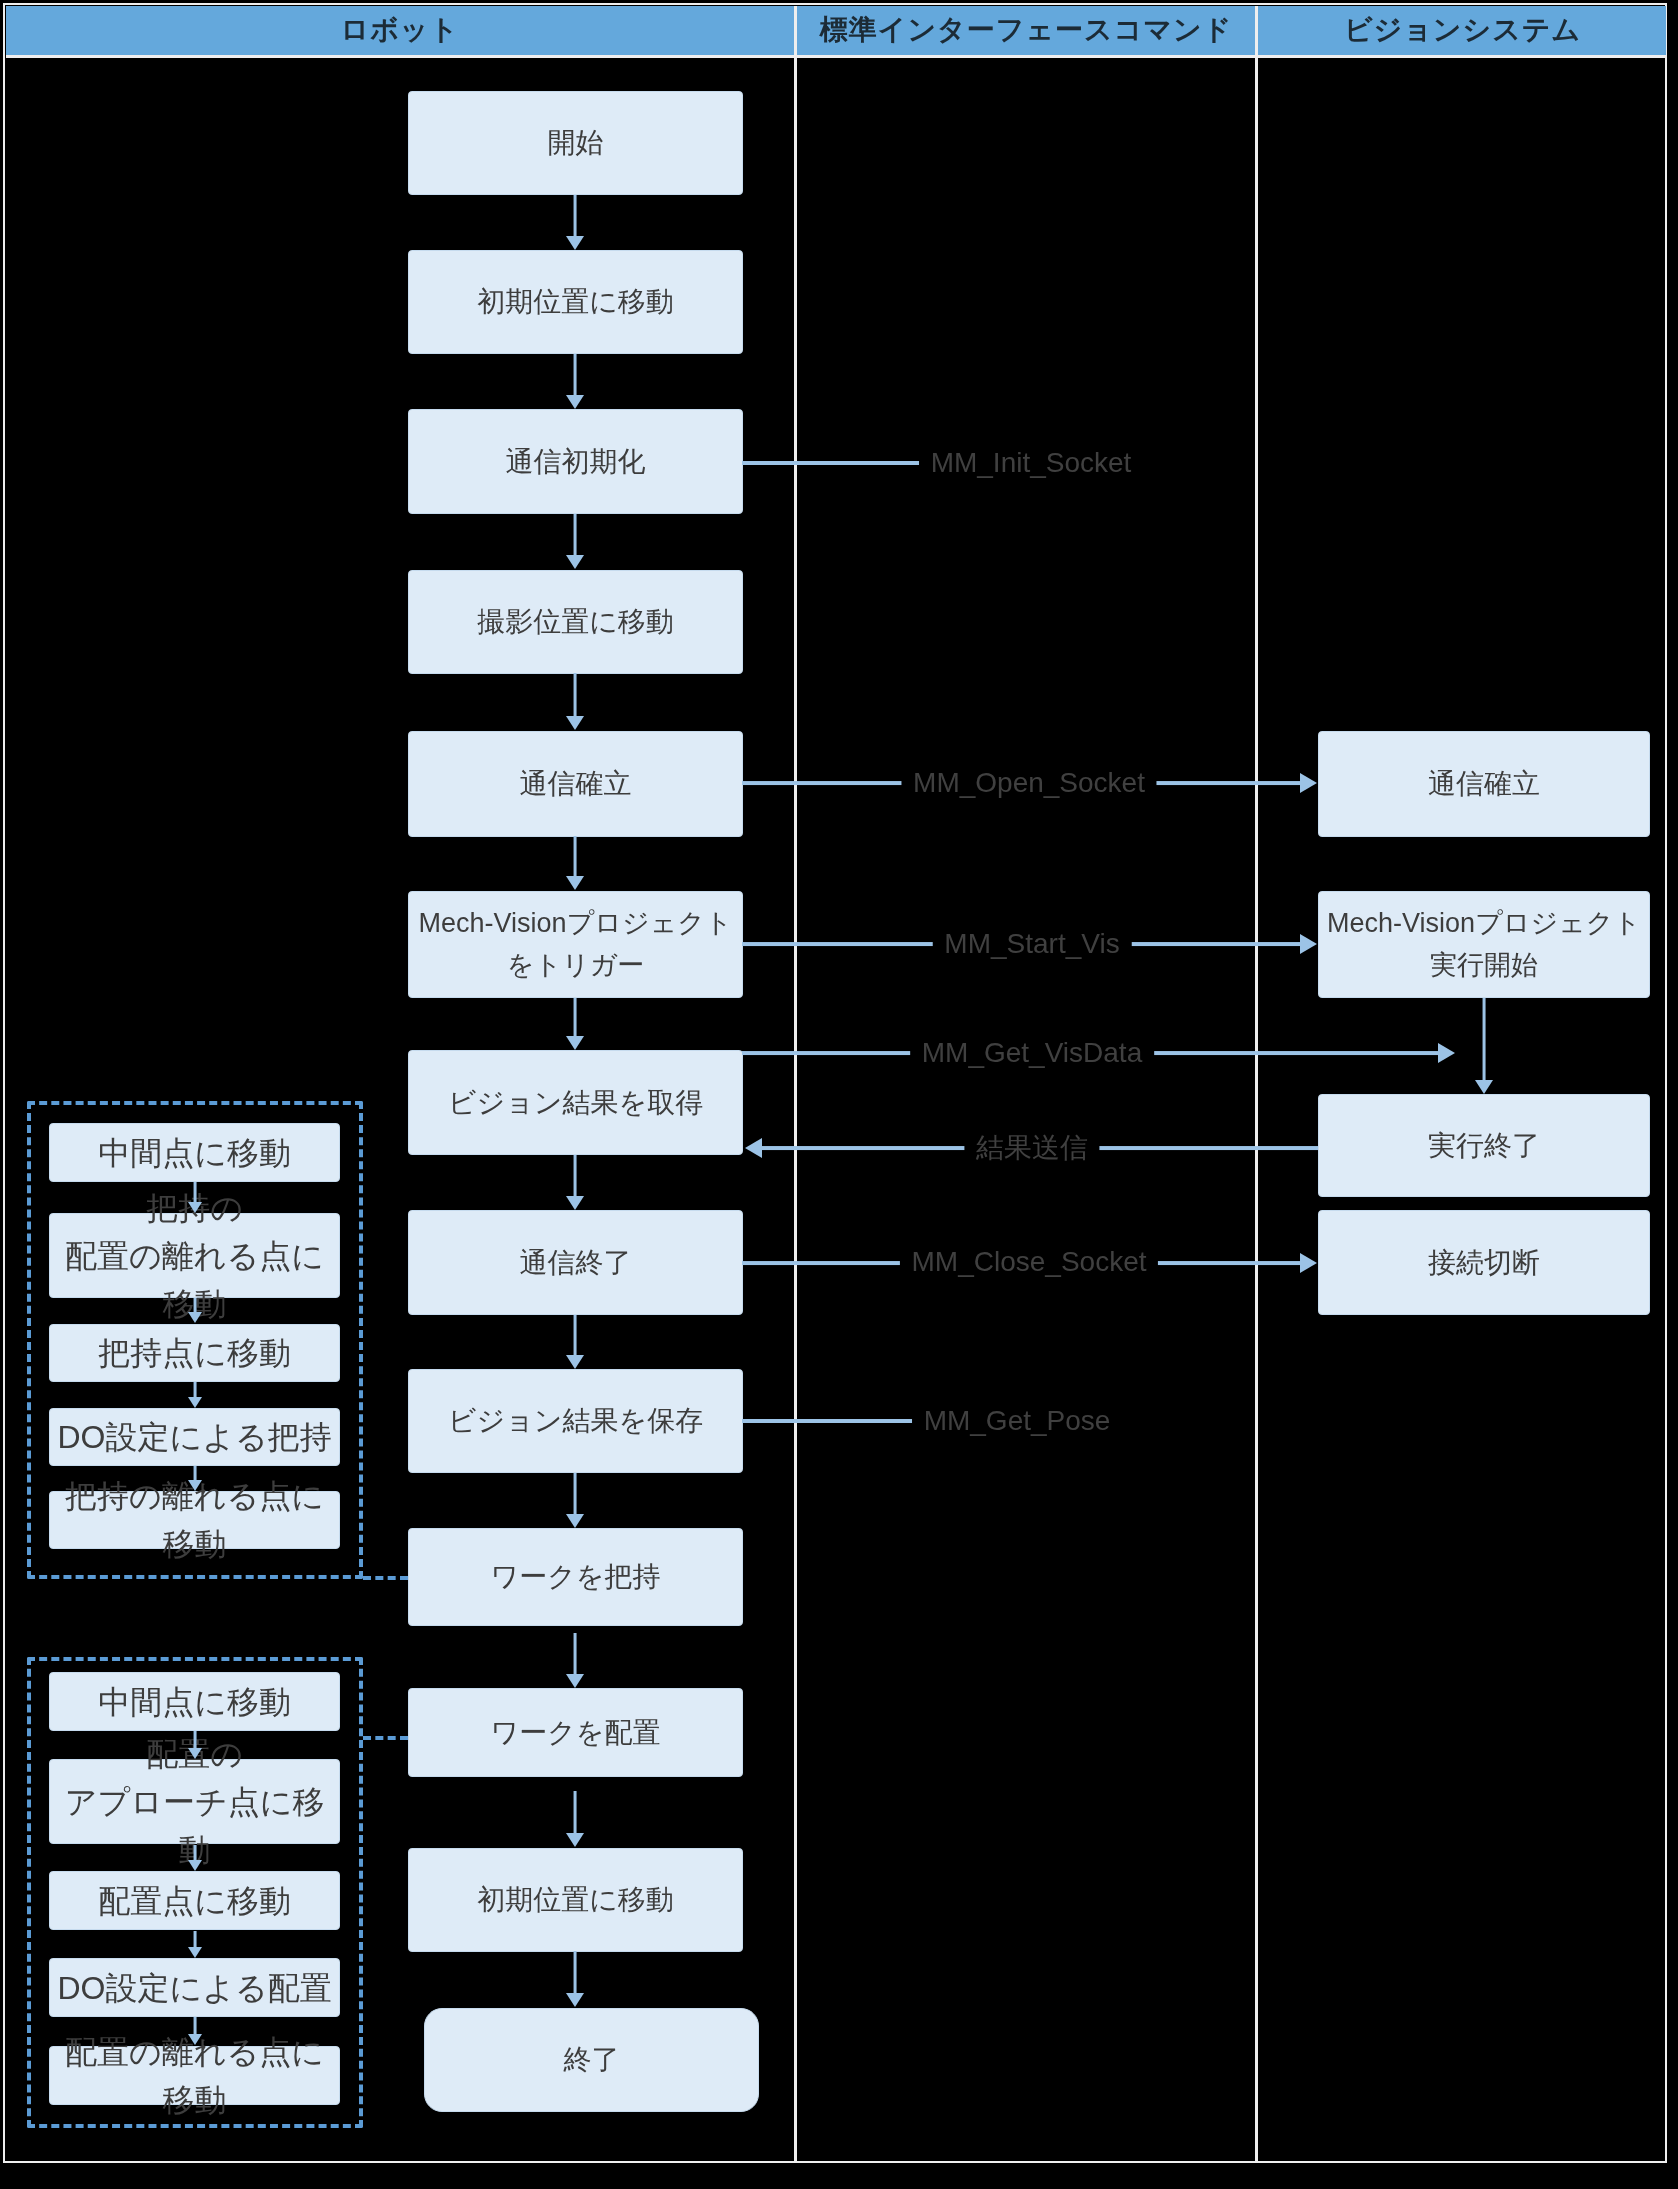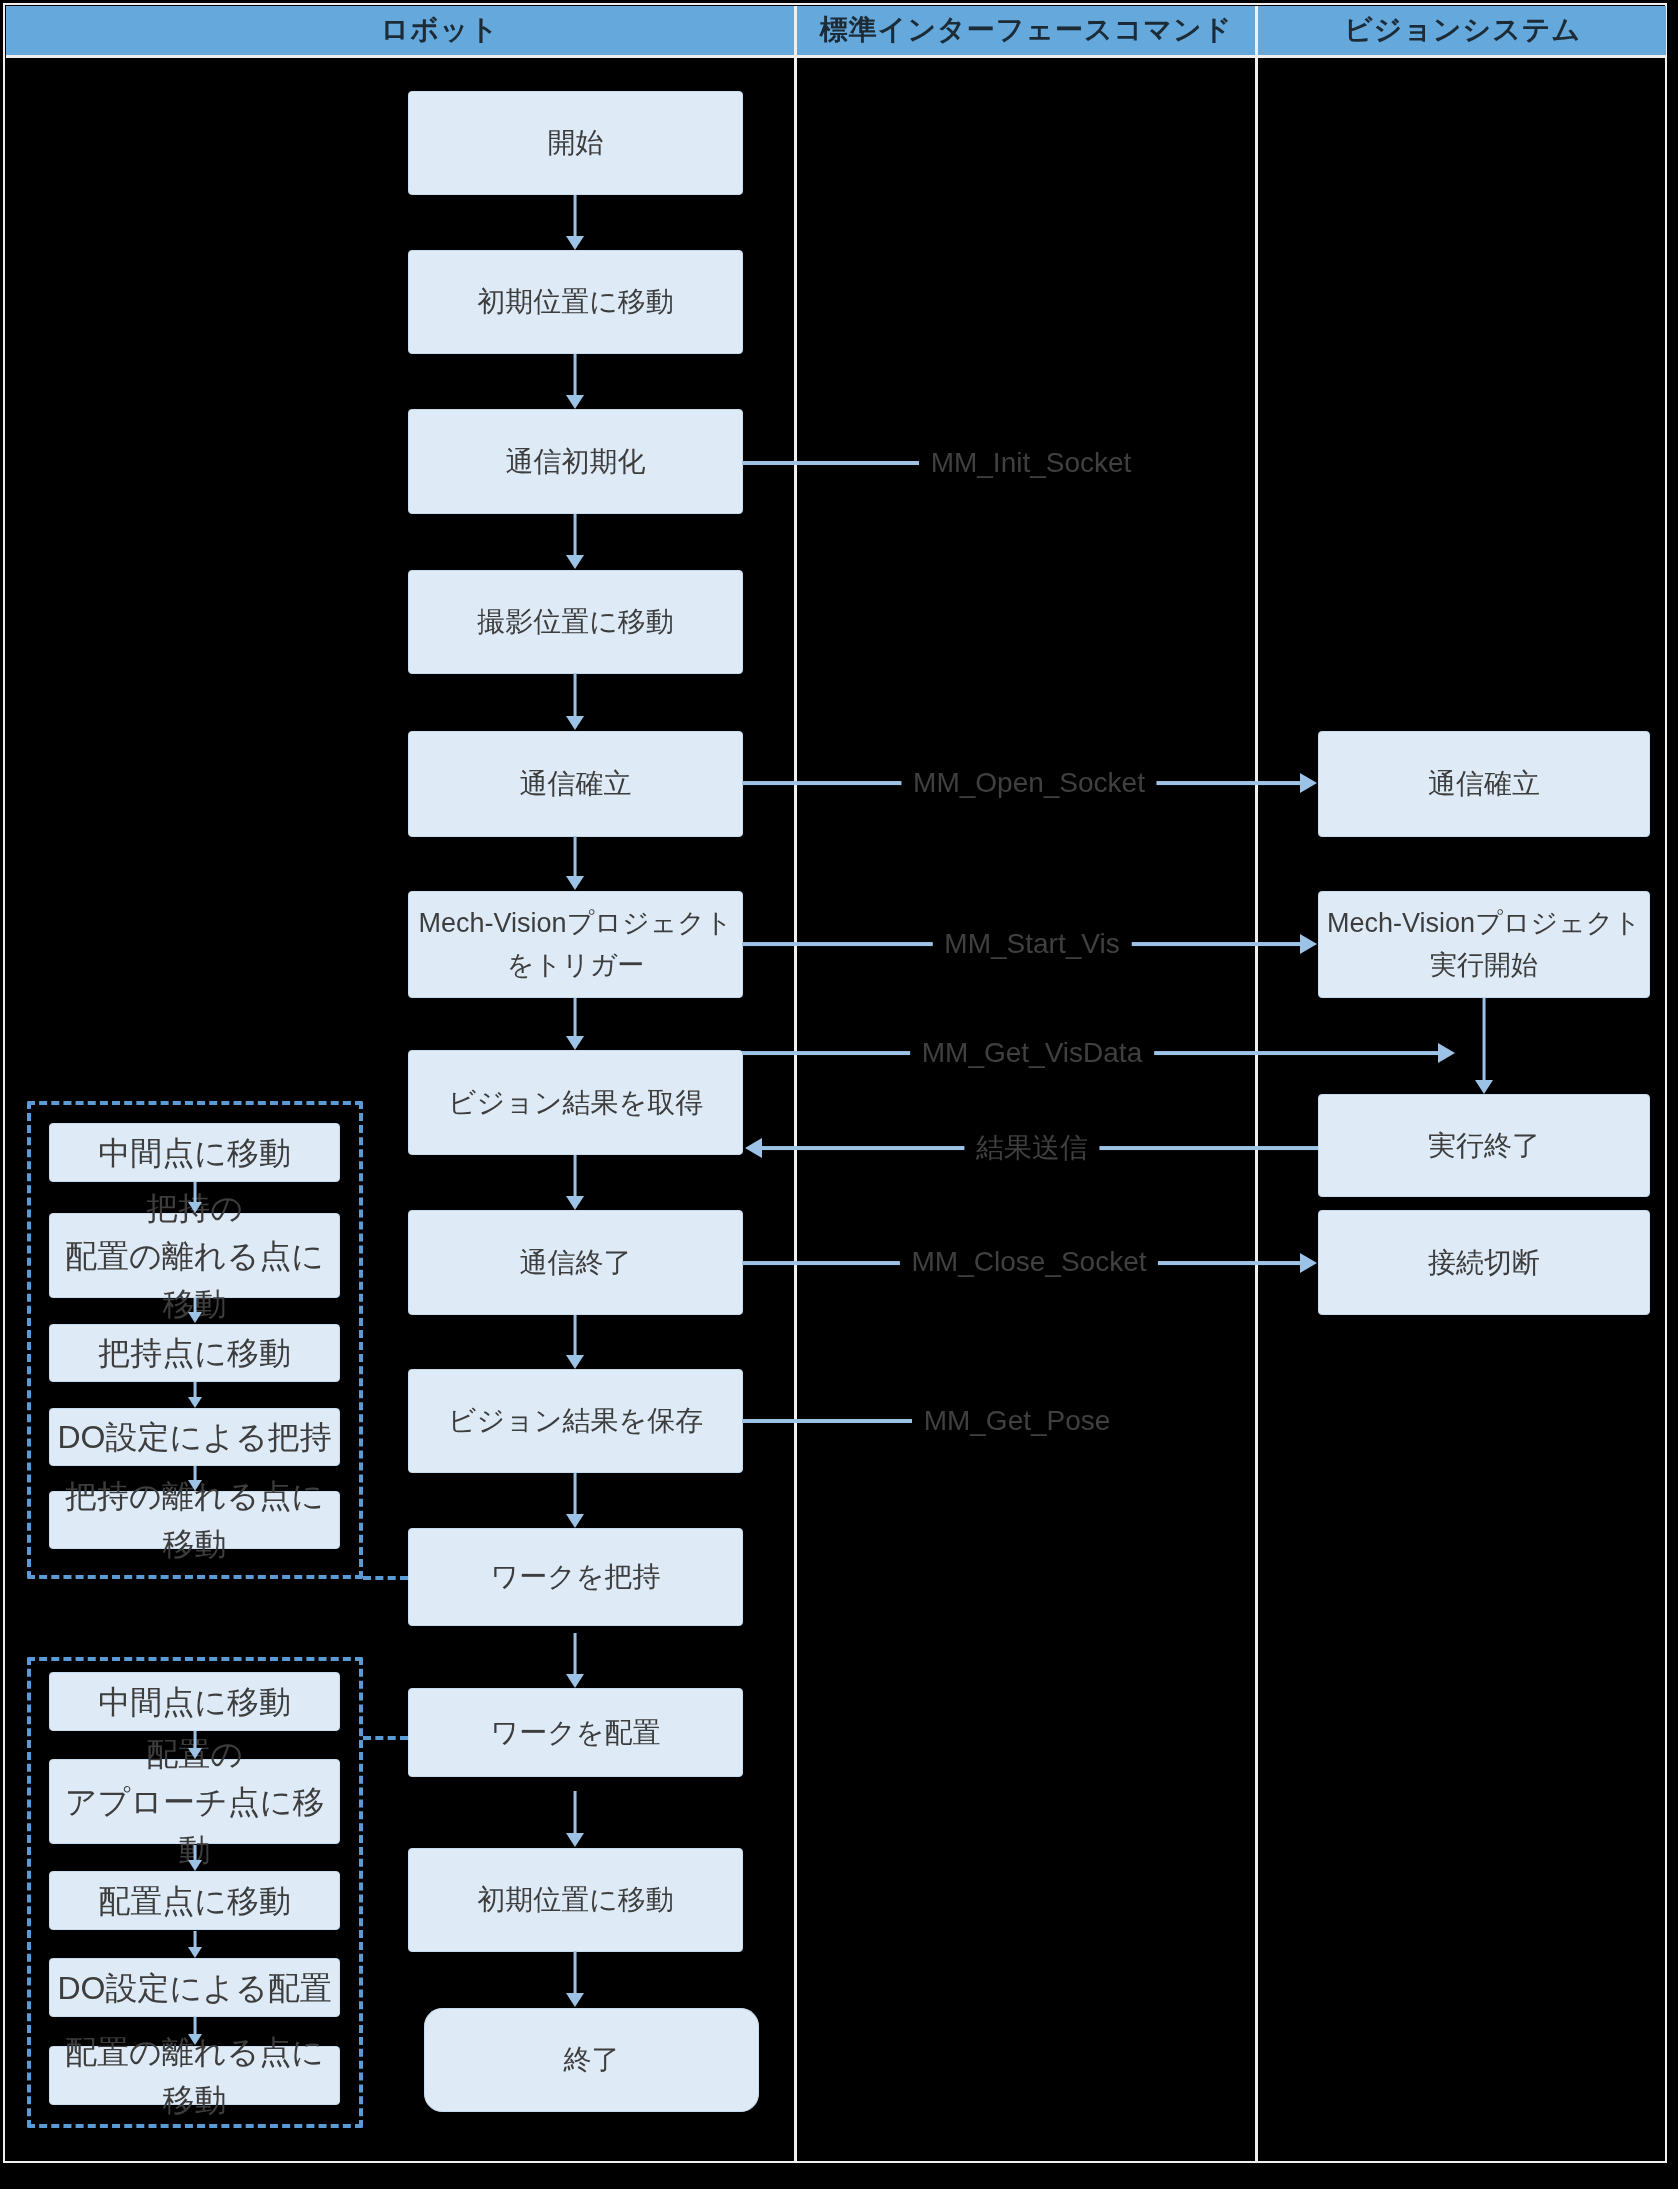--- a/index.html
+++ b/index.html
@@ -94,21 +94,21 @@
 <body>
 
 <div id="canvas">
 
   <div class="frame"></div>
   <div class="header-strip"></div>
   <div class="header-sep"></div>
   <div class="vdiv" style="left:794px;"></div>
   <div class="vdiv" style="left:1255px;"></div>
 
-  <div class="hlabel" style="left:5.8px; width:788px;padding-left:40px;">ロボット</div>
+  <div class="hlabel" style="left:5.8px; width:788px;">ロボット</div>
   <div class="hlabel" style="left:797px; width:458px;">標準インターフェースコマンド</div>
   <div class="hlabel" style="left:1258px; width:409px;">ビジョンシステム</div>
 
   <div class="box" style="left:408px; top:91px;  width:335px; height:104px;">開始</div>
   <div class="box" style="left:408px; top:250px; width:335px; height:104px;">初期位置に移動</div>
   <div class="box" style="left:408px; top:409px; width:335px; height:105px;">通信初期化</div>
   <div class="box" style="left:408px; top:570px; width:335px; height:104px;">撮影位置に移動</div>
   <div class="box" style="left:408px; top:731px; width:335px; height:106px;">通信確立</div>
   <div class="box" style="left:408px; top:891px; width:335px; height:107px; font-size:27px;">Mech-Visionプロジェクト
 をトリガー</div>

